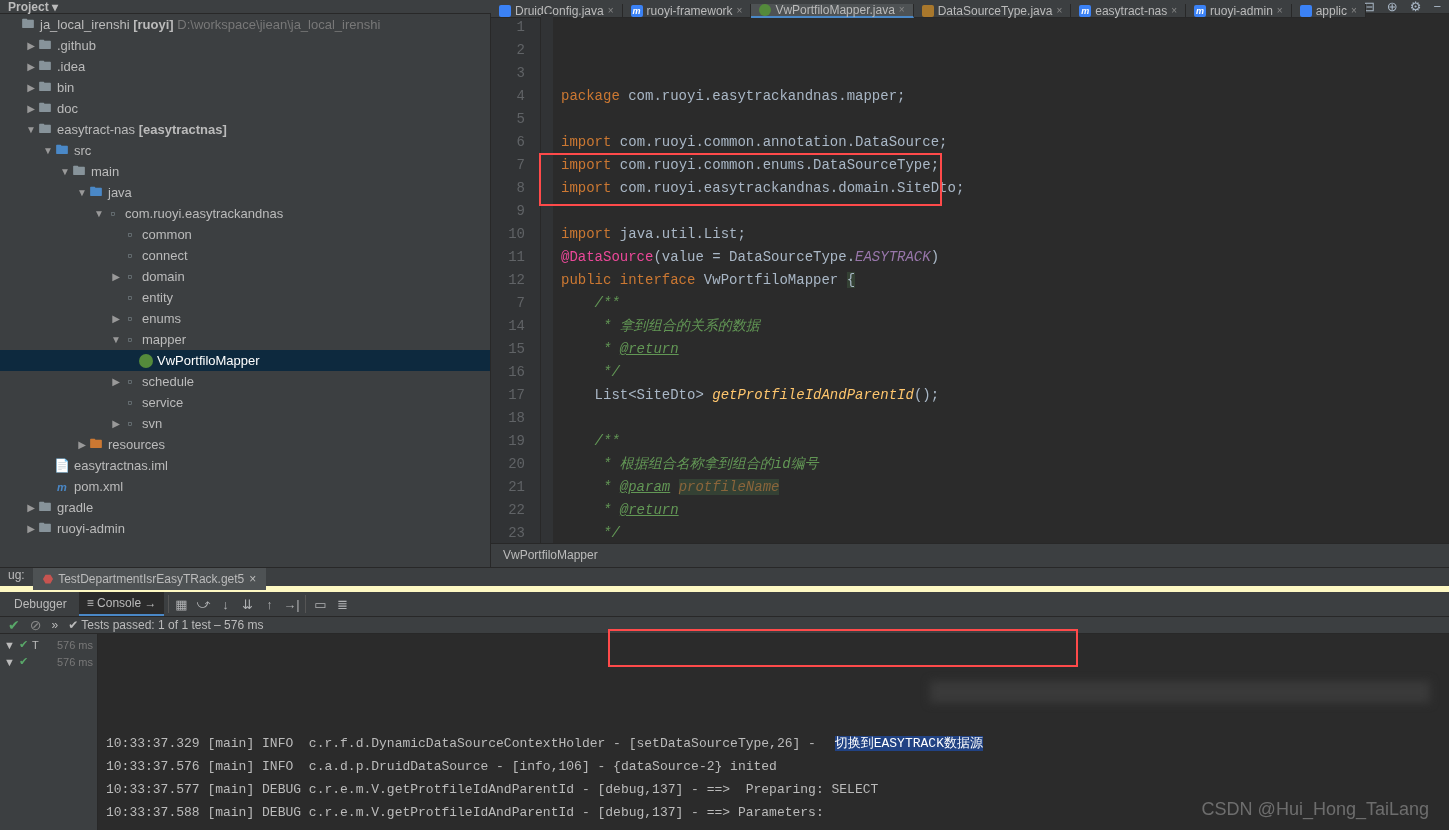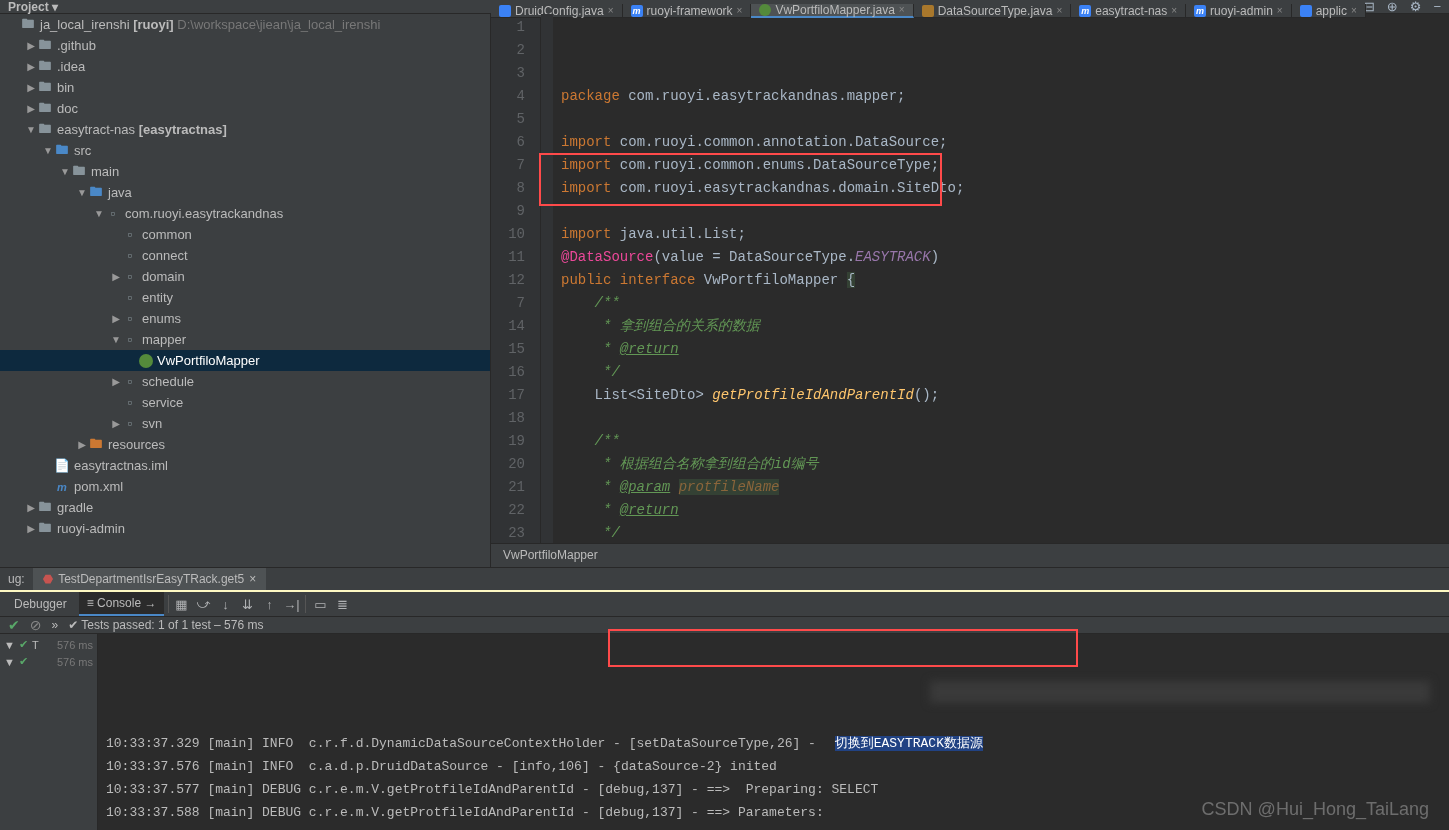--- a/index.html
+++ b/index.html
@@ -144,22 +144,22 @@
       height: 263px;
       background: #2b2b2b;
       border-top: 1px solid #282828;
       display: flex;
       flex-direction: column;
     }
     .debug-tabs-row {
       height: 24px;
       background: #3c3f41;
       display: flex;
-      align-items: center;
-      border-bottom: 2px solid #fef9c3;
+      align-items: flex-start;
+      border-bottom: 6px solid #fef9c3;
     }
     .debug-tab-label { padding: 0 8px; color: #bbb; font-size: 12px; }
     .debug-run-tab {
       background: #4e5254;
       padding: 4px 10px;
       color: #bbb;
       font-size: 12px;
       display: flex;
       align-items: center;
       gap: 5px;

